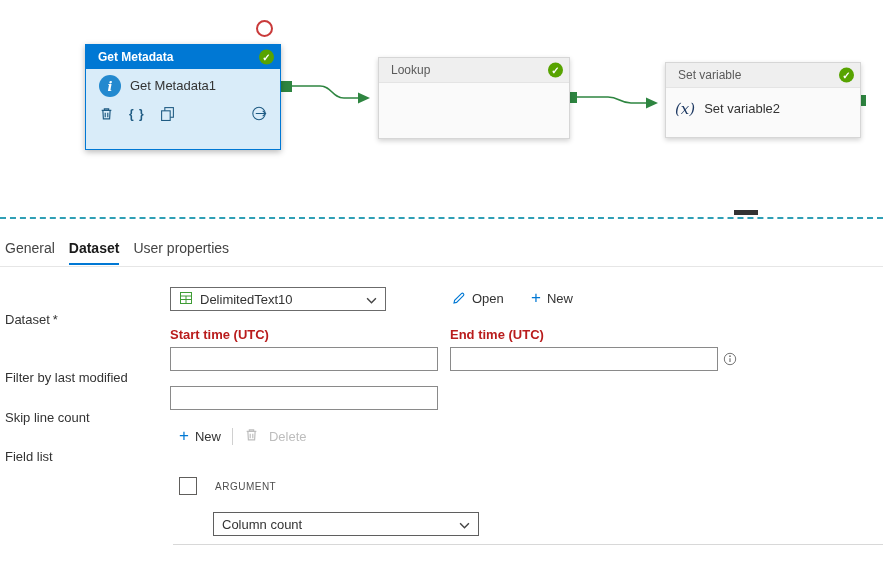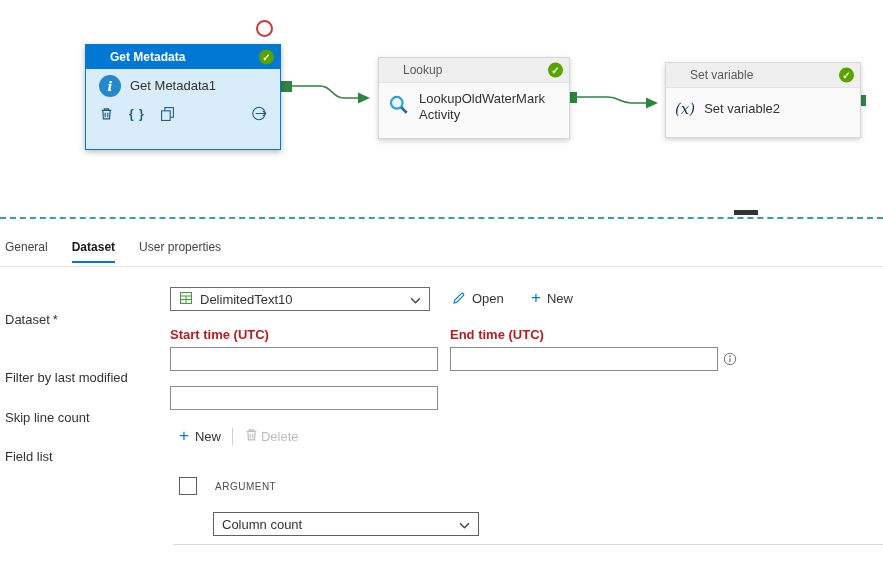--- a/index.html
+++ b/index.html
@@ -8,60 +8,60 @@
   .page { position:relative; width:883px; height:570px; }
 
   
   .connectors { position:absolute; left:0; top:0; pointer-events:none; }
   .annotation-circle { position:absolute; left:256px; top:20px; width:17px; height:17px;
     border:2px solid #c93a3a; border-radius:50%; }
 
   .act { position:absolute; background:#fafafa; border:1px solid #d6d6d6;
     box-shadow:0 2px 5px rgba(0,0,0,.18); }
   .act-head { position:relative; height:25px; display:flex; align-items:center;
-    padding:0 24px; font-size:12px; color:#5a5a5a; background:#efefef; border-bottom:1px solid #e4e4e4; }
+    padding:0 12px; font-size:12px; color:#5a5a5a; background:#efefef; border-bottom:1px solid #e4e4e4; }
   .act--selected { border:1px solid #0078d4; background:#d9ecf9; box-shadow:0 2px 6px rgba(0,0,0,.28); }
   .act--selected .act-head { background:#0078d4; color:#fff; font-weight:bold; border-bottom:none; height:24px; }
   .check { position:absolute; right:6px; top:50%; transform:translateY(-50%);
     width:15px; height:15px; border-radius:50%; background:#57a300; color:#fff;
     font-size:10px; font-weight:bold; display:flex; align-items:center; justify-content:center; }
   .act-body { display:flex; align-items:center; gap:9px; padding:8px 9px; font-size:13px; color:#333; line-height:1.25; }
   .act--selected .act-body { padding:6px 9px 2px 13px; }
   .info-badge { flex:0 0 auto; width:22px; height:22px; border-radius:50%; background:#2389cf; color:#fff;
     font:italic bold 13px "DejaVu Serif",serif; display:flex; align-items:center; justify-content:center; }
   .xvar { font:italic 15px "DejaVu Serif",serif; color:#1f3a63; }
   .act-toolbar { display:flex; align-items:center; gap:15px; padding:6px 12px 0 13px; color:#1f5b83; }
   .act-toolbar svg { display:block; }
   .braces { font-size:12px; font-weight:bold; letter-spacing:1px; }
   .goto { margin-left:auto; }
 
   
   .splitter { position:absolute; left:0; top:217px; width:883px; height:0; border-top:2px dashed #2f9fb5; }
   .splitter-handle { position:absolute; left:734px; top:210px; width:24px; height:5px; background:#333; }
 
   
-  .tab-bar { position:absolute; left:5px; top:240px; display:flex; gap:24px; font-size:12px; }
+  .tab-bar { position:absolute; left:5px; top:240px; display:flex; gap:14px; font-size:14px; }
   .tab { color:#444; padding-bottom:7px; cursor:default; }
   .tab--active { color:#1a1a1a; font-weight:bold; border-bottom:2px solid #0078d4; }
   .tabs-divider { position:absolute; left:0; top:266px; width:883px; border-top:1px solid #e6e6e6; }
 
   
   .lbl { position:absolute; left:5px; font-size:13px; color:#333;margin-top:20px; }
   .req { margin-left:3px; }
   .col-label { position:absolute; font-size:13px; font-weight:bold; color:#b91c1c; }
   .combo { position:absolute; height:24px; border:1px solid #6b6b6b; background:#fff;
     display:flex; align-items:center; gap:7px; padding:0 8px; font-size:13px; color:#333; }
   .combo .chev { margin-left:auto; }
   .txt { position:absolute; height:24px; border:1px solid #8a8a8a; background:#fff;
     padding:0 6px; font:13px "Liberation Sans",sans-serif; color:#333; }
   .linkbtn { position:absolute; display:flex; gap:6px; font-size:13px; color:#333; cursor:default; }
   .plus { color:#0078d4; font-size:17px; line-height:14px; font-weight:400; }
   .fieldlist-row { position:absolute; left:179px; top:427px; display:flex; align-items:center; gap:11px; font-size:13px; }
   .vsep { width:1px; height:17px; background:#d0d0d0; }
-  .btn-disabled { display:flex; align-items:center; gap:2px; color:#bdbdbd; }
+  .btn-disabled { display:flex; align-items:center; gap:10px; color:#bdbdbd; }
   .checkbox { position:absolute; left:179px; top:477px; width:18px; height:18px; border:1px solid #605e5c; background:#fff; }
   .col-header { position:absolute; left:215px; top:481px; font-size:10px; letter-spacing:.5px; color:#4f4f4f; }
   .bottom-divider { position:absolute; left:173px; top:544px; width:710px; border-top:1px solid #d8d8d8; }
   .info-ic { position:absolute; left:723px; top:352px; }
 </style>
 </head>
 <body>
 
 <div class="page">
 
@@ -106,29 +106,20 @@
           </svg>
       </span>
     </div>
   </div>
 
   <div class="act" style="left:378px;top:57px;width:192px;height:82px">
     <div class="act-head">
       <span>Lookup</span>
       <span class="check">✓</span>
     </div>
-    <div class="act-body">
-      <span>
-        <svg width="22" height="22" viewBox="0 0 20 20">
-            <circle cx="8" cy="8" r="5.3" stroke="#2a9fd8" stroke-width="2" fill="#eaf6fd"></circle>
-            <line x1="12" y1="12" x2="17" y2="17" stroke="#1b6ca8" stroke-width="2.4"></line>
-          </svg>
-      </span>
-      <span style="max-width:140px">LookupOldWaterMark Activity</span>
-    </div>
   </div>
 
   <div class="act" style="left:665px;top:62px;width:196px;height:76px">
     <div class="act-head">
       <span>Set variable</span>
       <span class="check">✓</span>
     </div>
     <div class="act-body" style="padding-top:12px">
       <span class="xvar">(x)</span>
       <span>Set variable2</span>
@@ -141,21 +132,21 @@
   <div class="tab-bar">
     <div class="tab">General</div>
     <div class="tab tab--active">Dataset</div>
     <div class="tab">User properties</div>
   </div>
   <div class="tabs-divider"></div>
 
   <div class="lbl" style="top:292px">
     <span>Dataset</span><span class="req">*</span>
   </div>
-  <div class="combo" style="left:170px;top:287px;width:260px">
+  <div class="combo" style="left:170px;top:287px;width:216px">
     <span>
       <svg width="14" height="14" viewBox="0 0 14 14">
           <rect x="1.5" y="1.5" width="11" height="11" stroke="#3f9c35" fill="#fff"></rect>
           <line x1="1.5" y1="5" x2="12.5" y2="5" stroke="#3f9c35"></line>
           <line x1="1.5" y1="8.5" x2="12.5" y2="8.5" stroke="#3f9c35"></line>
           <line x1="7" y1="5" x2="7" y2="12.5" stroke="#3f9c35"></line>
         </svg>
     </span>
     <span>DelimitedText10</span>
     <span class="chev">

